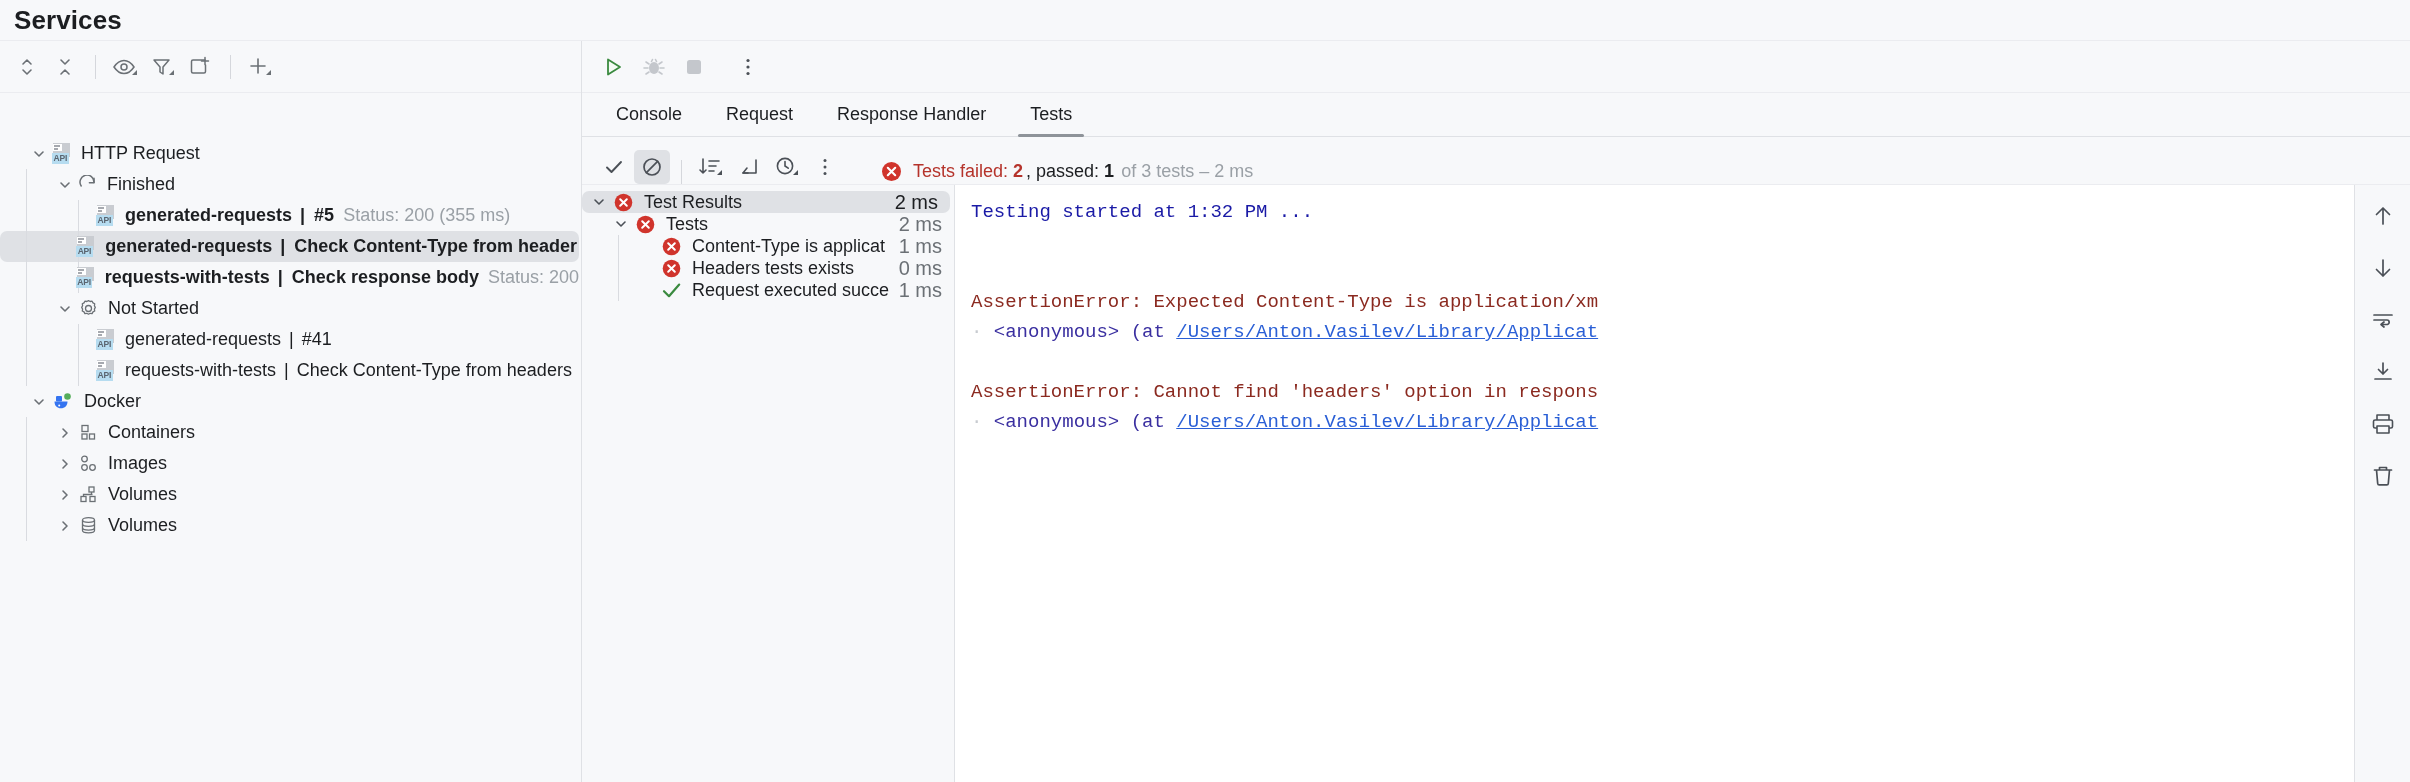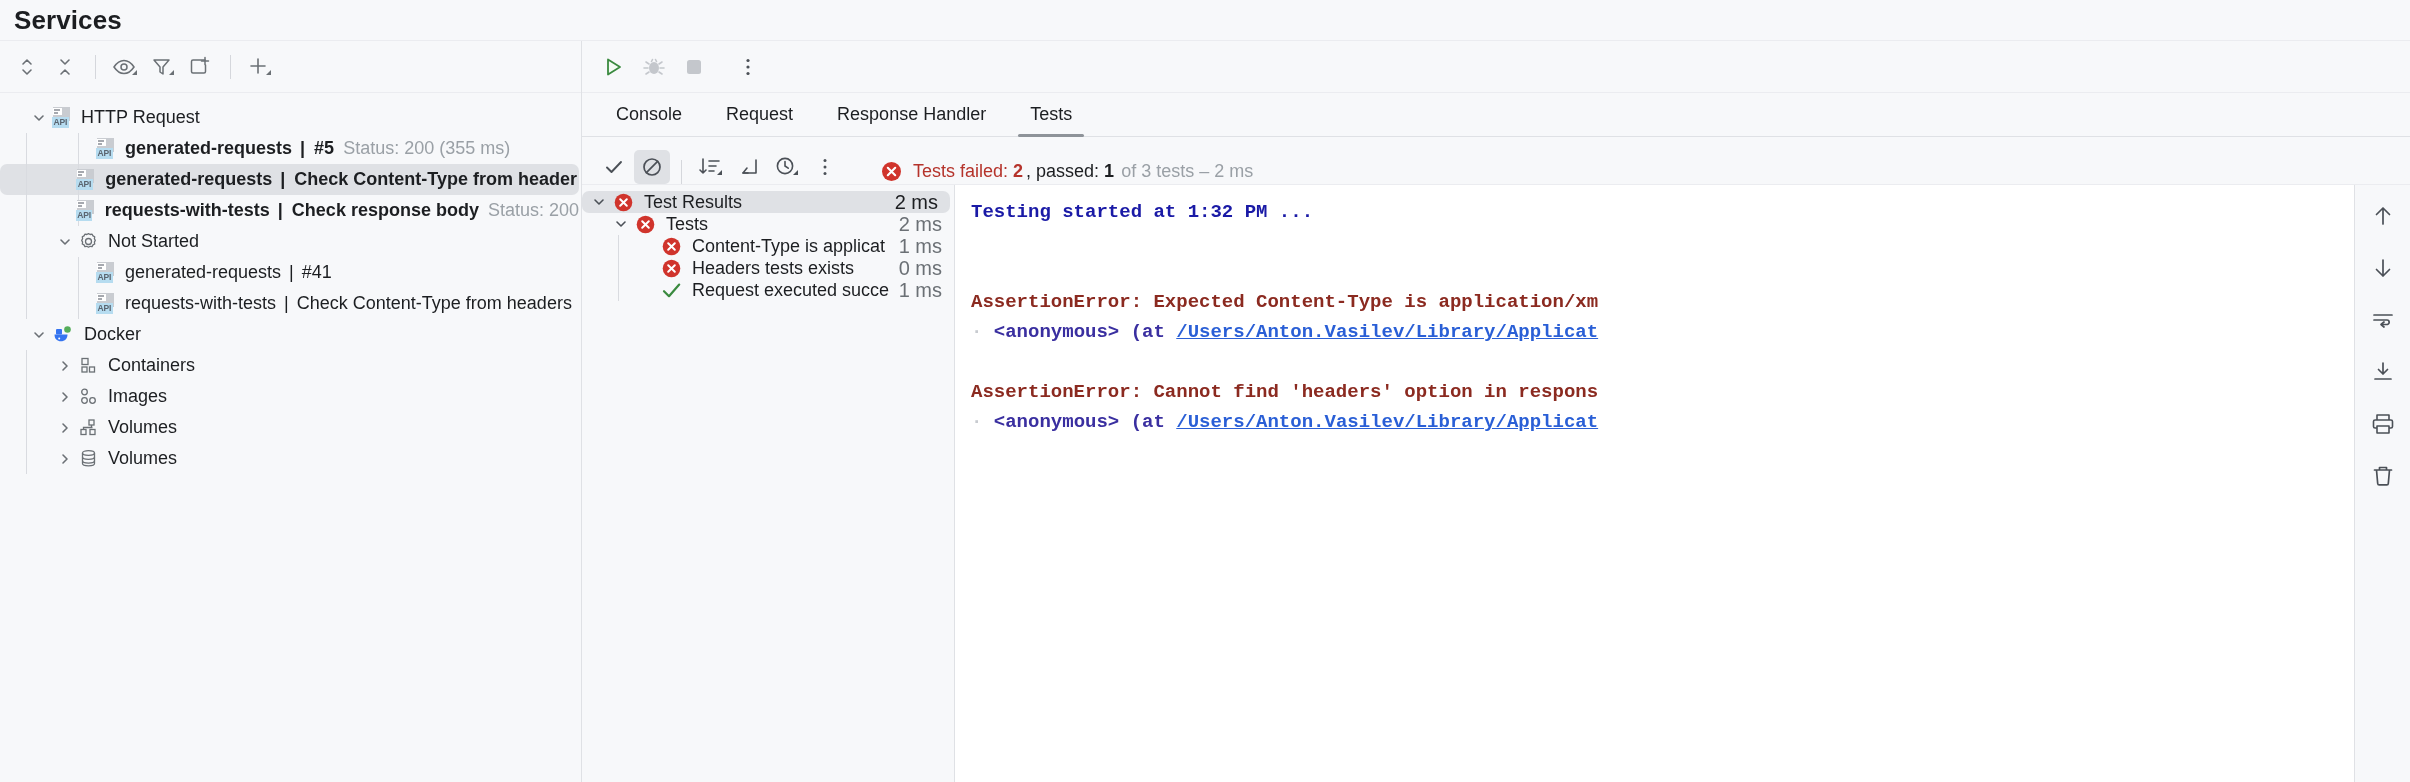--- a/index.html
+++ b/index.html
@@ -26,20 +26,21 @@
   
   .body { flex: 1; display: flex; min-height: 0; }
 
   
   .left {
     width: 582px; min-width: 582px;
     display: flex; flex-direction: column;
     border-right: 1px solid #dfe1e5;
     background: #f7f8fa;
     min-height: 0;
+    gap: 36px;
   }
   .left-toolbar {
     height: 52px; min-height:52px;
     display: flex; align-items: center;
     gap: 2px; padding: 0 10px;
     border-bottom: 1px solid #ebecf0;
   }
   .tbtn {
     width: 36px; height: 34px;
     display: flex; align-items: center; justify-content: center;
@@ -118,21 +119,21 @@
   .test-tree {
     width: 373px; min-width:373px; border-right:1px solid #dfe1e5;
     padding-top: 6px; overflow:hidden; background:#f7f8fa;
   }
   .trow { height: 22px; display:flex; align-items:center; white-space:nowrap; position:relative; }
   .trow.sel { background:#dfe1e5; border-radius:7px; margin-right:4px; }
   .trow .tlbl { font-size: 18px; flex:1; overflow:hidden; }
   .trow .tms { font-size: 20px; color:#6b7075; padding-right: 12px; }
   .trow.sel .tms { color:#1c1e21; }
 
-  .console-wrap { flex:1; display:flex; min-width:0; background:#4d7c0f;font-weight:bold; }
+  .console-wrap { flex:1; display:flex; min-width:0; background:#4d7c0f; }
   .console {
     flex:1; min-width:0; overflow:hidden; background:#fff;
     font-family:"Liberation Mono", monospace;
     font-size: 19px; line-height: 30px;
     padding: 12px 0 0 16px; white-space: pre;
   }
   .console .c-blue { color:#1a1aa6; }
   .console .c-red { color:#8b2a20; }
   .console .c-link { color:#2a5fd6; text-decoration: underline; }
   .console .c-purple { color:#3a2fa0; }
@@ -215,20 +216,36 @@
                 <div class="pg"></div>
                 <div class="pg2"></div>
                 <div class="ln1"></div>
                 <div class="ln2"></div>
                 <div class="tag">API</div>
               </div>
           </div>
           <span class="lbl">HTTP Request</span>
         </div>
 
+        <div class="row">
+          <div class="guide" style="left:26px"></div>
+          <div style="width:52px"></div>
+          <div class="arrow">
+            <svg width="14" height="14" viewBox="0 0 14 14">
+                <path d="M3 5l4 4 4-4" stroke="#6b7075" stroke-width="1.6" fill="none" stroke-linecap="round" stroke-linejoin="round"></path>
+              </svg>
+          </div>
+          <div class="ico">
+            <svg width="20" height="20" viewBox="0 0 20 20">
+                <path d="M16 7.5A7 7 0 103.2 11" stroke="#6b7075" stroke-width="1.5" fill="none" stroke-linecap="round"></path>
+                <path d="M16 3.2v4.6h-4.6" stroke="#6b7075" stroke-width="1.5" fill="none" stroke-linecap="round" stroke-linejoin="round"></path>
+              </svg>
+          </div>
+          <span class="lbl">Finished</span>
+        </div>
 
         <div class="row">
           <div class="guide" style="left:26px"></div>
             <div class="guide" style="left:78px"></div>
           <div style="width:96px"></div>
           <div class="ico">
             <div class="apiicon">
                 <div class="pg"></div>
                 <div class="pg2"></div>
                 <div class="ln1"></div>

